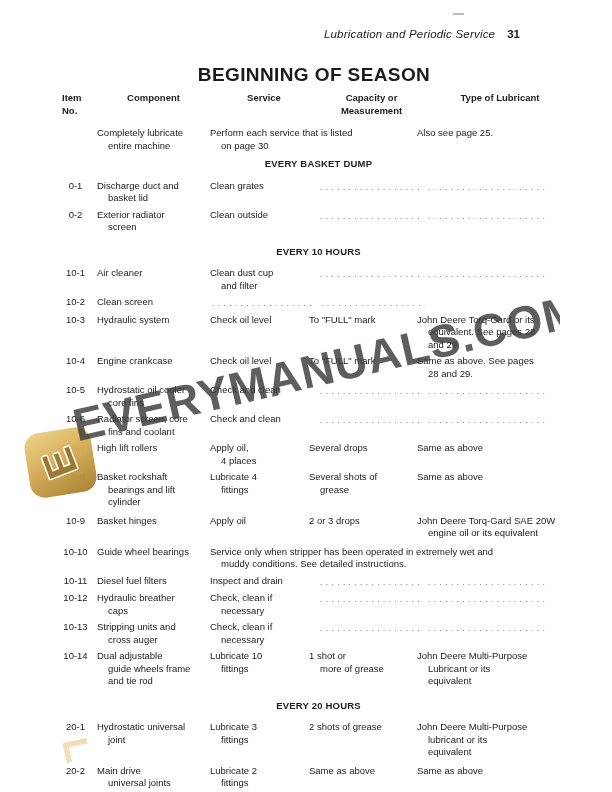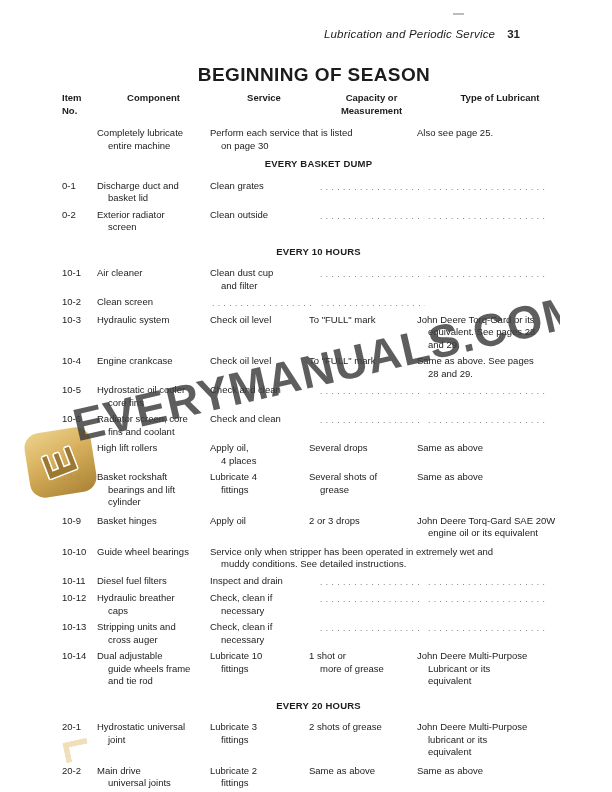--- a/index.html
+++ b/index.html
@@ -29,21 +29,21 @@
     position:absolute; top:92px; left:0; width:612px;
     font-size:9.5px; line-height:12.5px;
   }
   .row{
     display:grid;
     grid-template-columns:35px 113px 108px 107px 150px;
     padding-left:62px;
     margin-bottom:4px;
   }
   .c{white-space:pre-line; align-self:start;}
-  .item{text-align:left; padding-right:8px;}
+  .item{text-align:center; padding-right:8px;}
   .hang{padding-left:11px; text-indent:-11px;}
   .cap{padding-left:2px;}
   .lub{padding-left:3px;}
   .dots{
     font-size:8.5px; letter-spacing:.5px; color:#4f4f4f; opacity:.8;
     white-space:nowrap; overflow:hidden; padding-top:1px;
   }
   .span-serv{grid-column:3 / 6;}
   .span-serv-cap{grid-column:3 / 5;}
   

